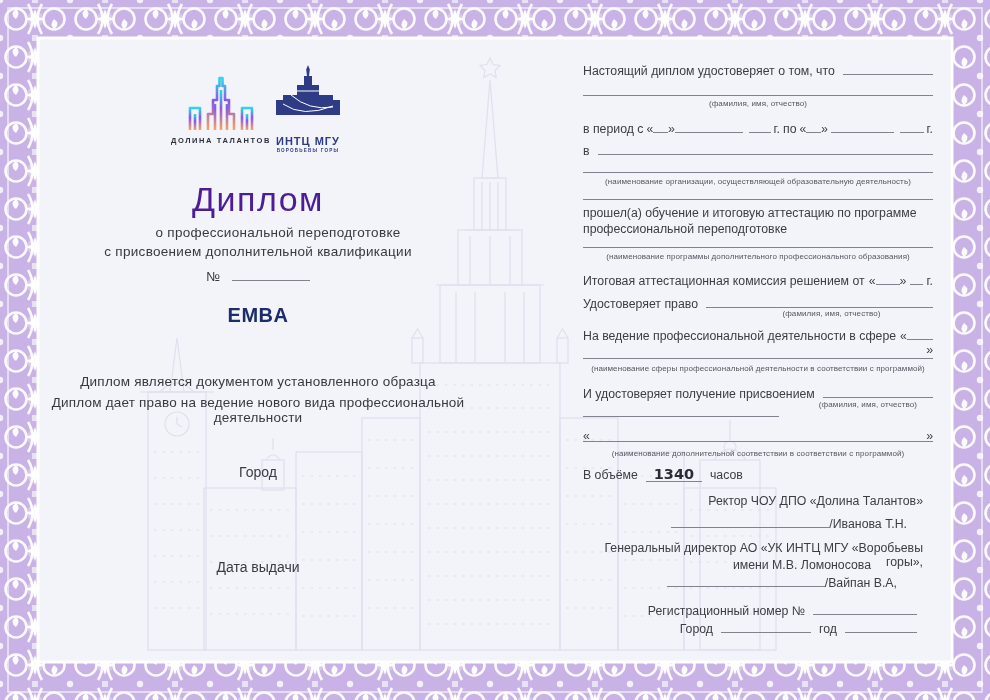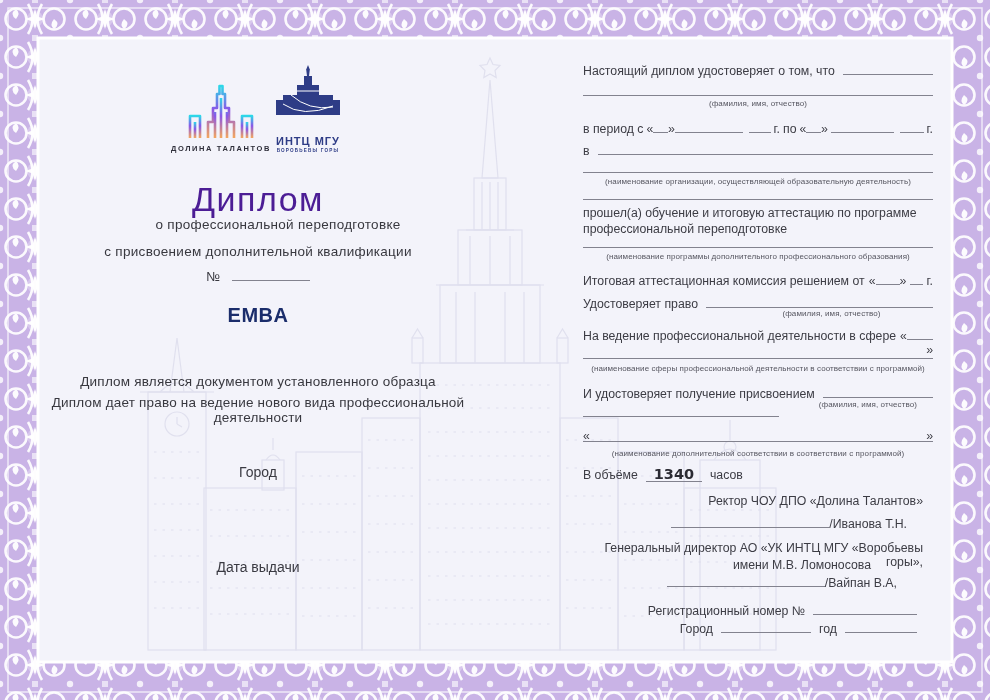--- a/index.html
+++ b/index.html
@@ -7,27 +7,27 @@
   body { font-family:"Liberation Sans", sans-serif; }
   .page { position:relative; width:990px; height:700px; background:#f3f3fa; overflow:hidden; }
   .border-svg, .wm-svg { position:absolute; left:0; top:0; }
   .wm-svg { z-index:1; }
   .border-svg { z-index:2; }
   .content { position:absolute; left:38px; top:38px; width:914px; height:624px; z-index:3; }
 
   
   .leftcol { position:absolute; left:0; top:0; width:440px; height:624px; }
   .leftcol > div { position:absolute; width:100%; text-align:center; }
-  .logos { top:26px; display:flex; justify-content:center; align-items:flex-end; }
+  .logos { top:26px; display:flex; justify-content:center; align-items:center; }
   .logo { display:flex; flex-direction:column; align-items:center; }
   .logo-caption { font-size:7.5px; font-weight:bold; letter-spacing:1.6px; color:#2f2f3a; margin-top:5px; }
   .msu-title { font-size:11px; font-weight:bold; letter-spacing:1px; color:#2e3c86; margin-top:19px; }
   .msu-sub { font-size:4.6px; font-weight:bold; letter-spacing:1.2px; color:#2e3c86; margin-top:1px; }
   .doc-title { top:142px; font-size:34px; letter-spacing:1.5px; color:#4c1d95; font-weight:400; }
-  .sub1 { top:179px;padding-left:40px; } .sub2 { top:206px; }
+  .sub1 { top:187px;padding-left:40px; } .sub2 { top:206px; }
   .subline { font-size:13.5px; color:#38383f; letter-spacing:.3px; }
   .numrow { top:231px; font-size:13px; color:#38383f; }
   .emba { top:266px; font-size:20px; font-weight:bold; color:#1b2d6b; letter-spacing:.5px; }
   .note1 { top:336px; } .note2 { top:357px; }
   .noteline { font-size:13.5px; color:#38383f; letter-spacing:.2px; }
   .cityrow { top:426px; font-size:14px; color:#3a3a42; }
   .daterow { top:521px; font-size:14px; color:#3a3a42; }
 
   
   .rightcol { position:absolute; left:545px; top:0; width:350px; height:624px; font-size:12.3px; color:#3c3c44; }

